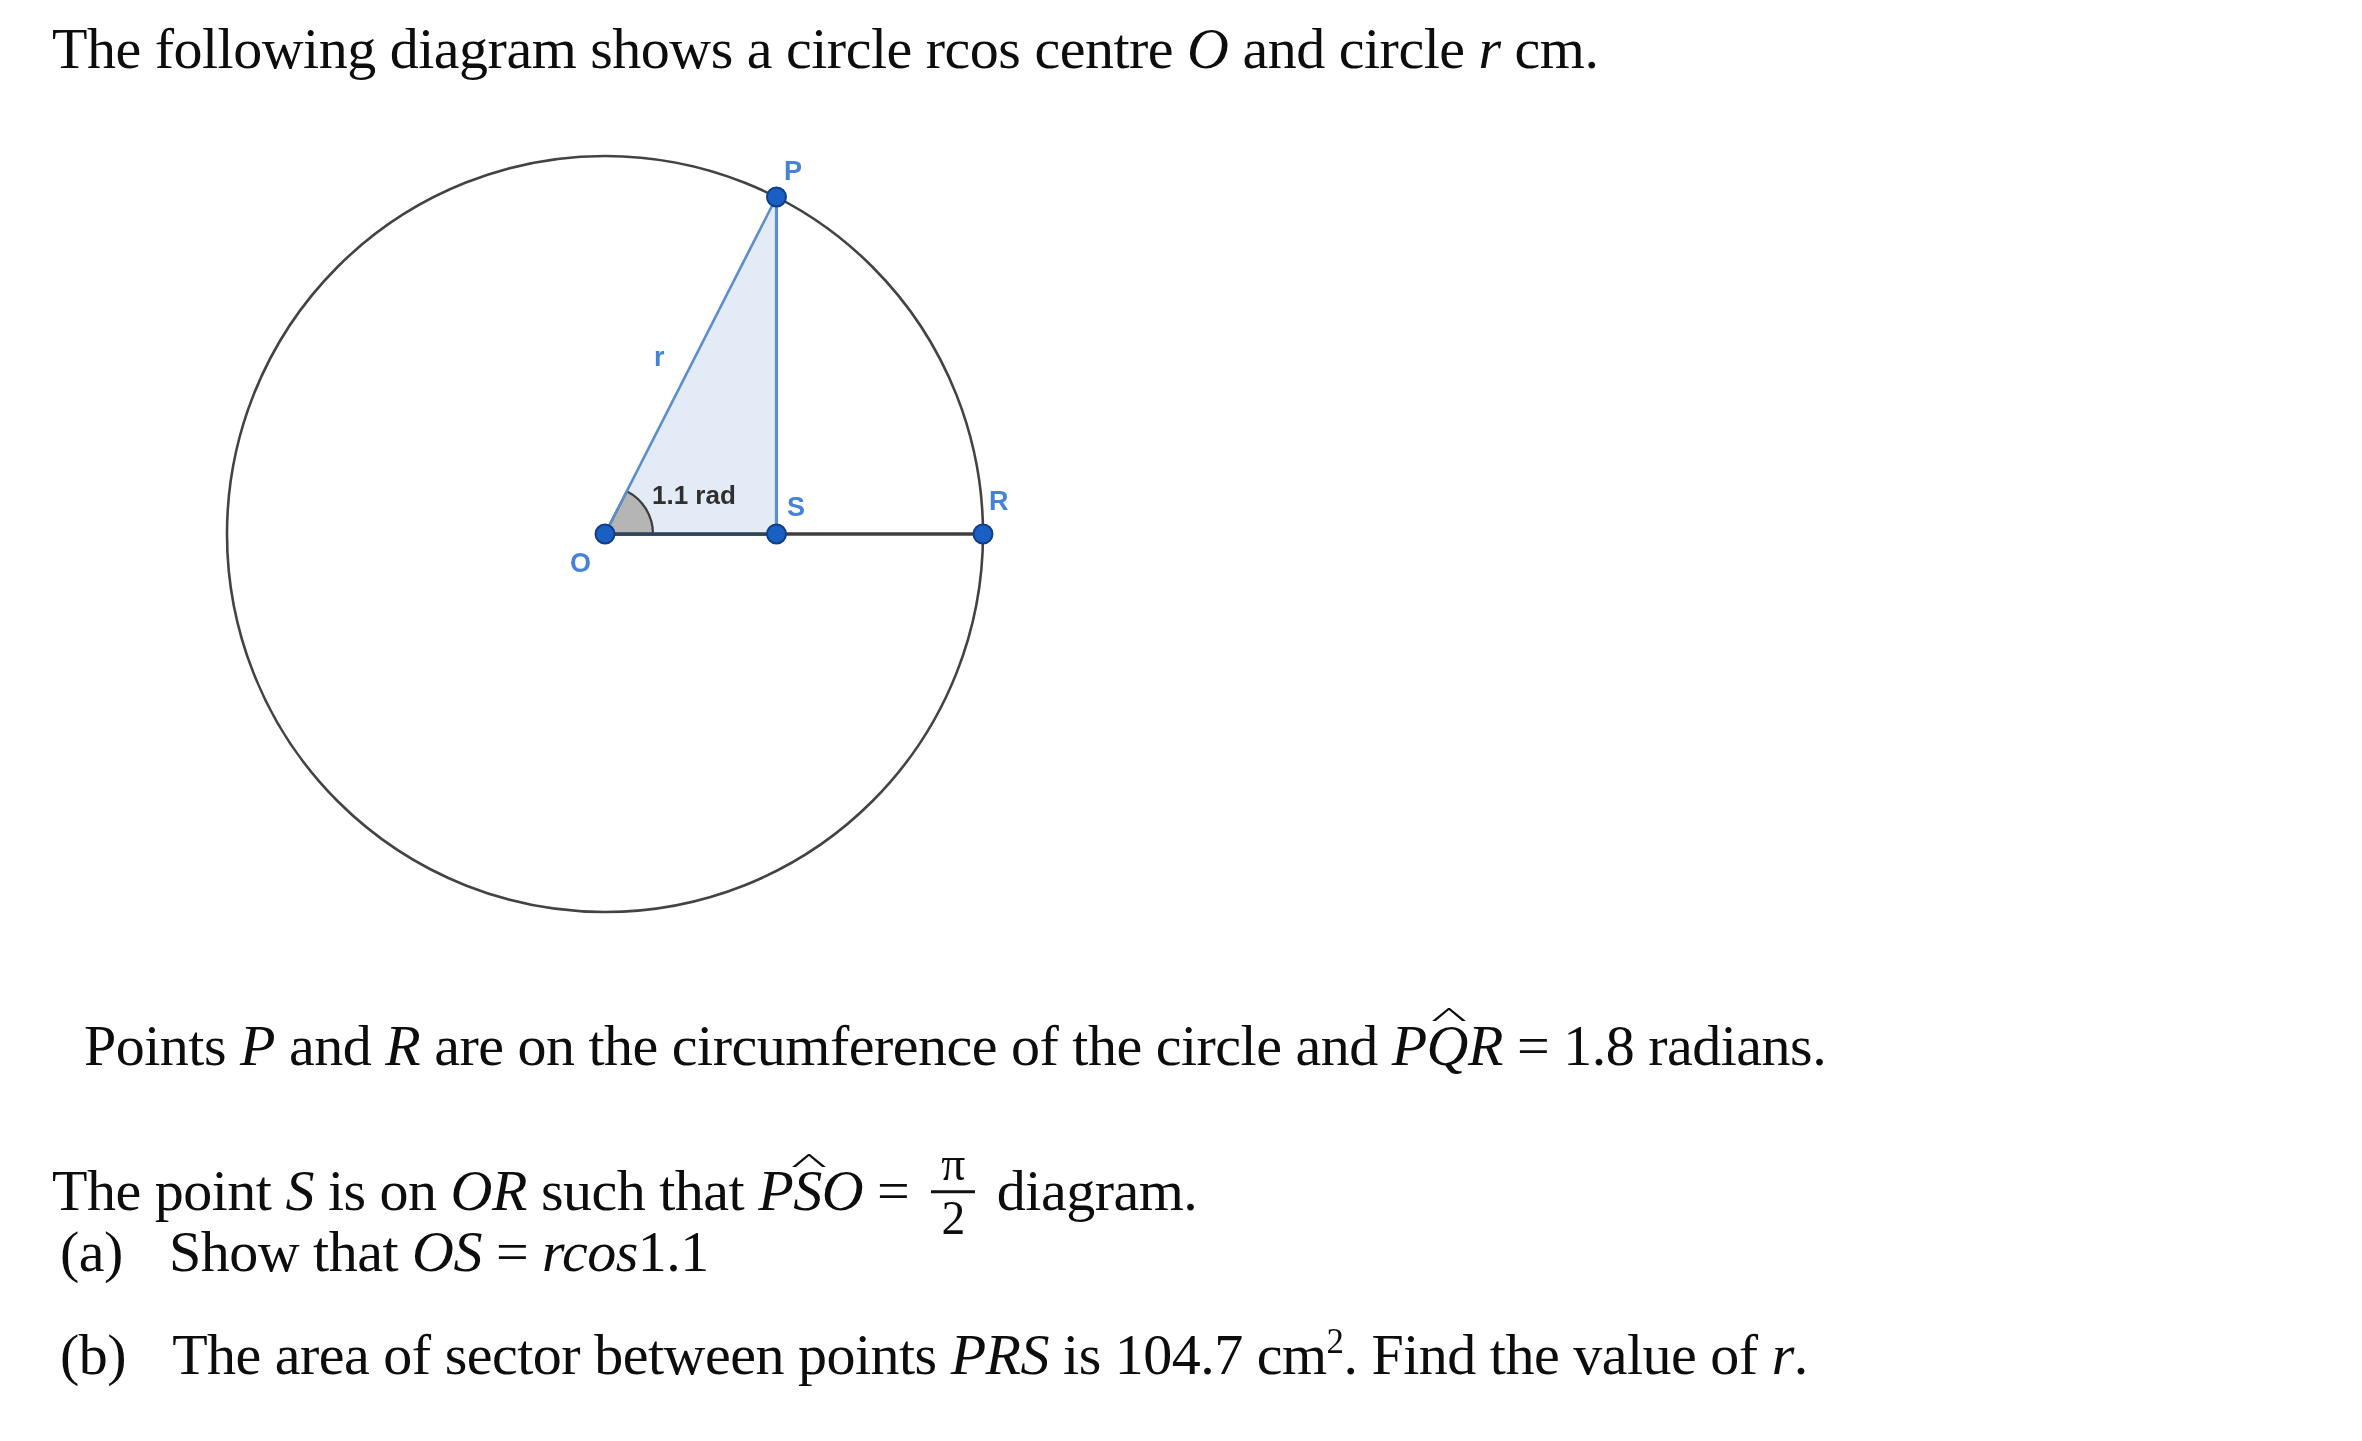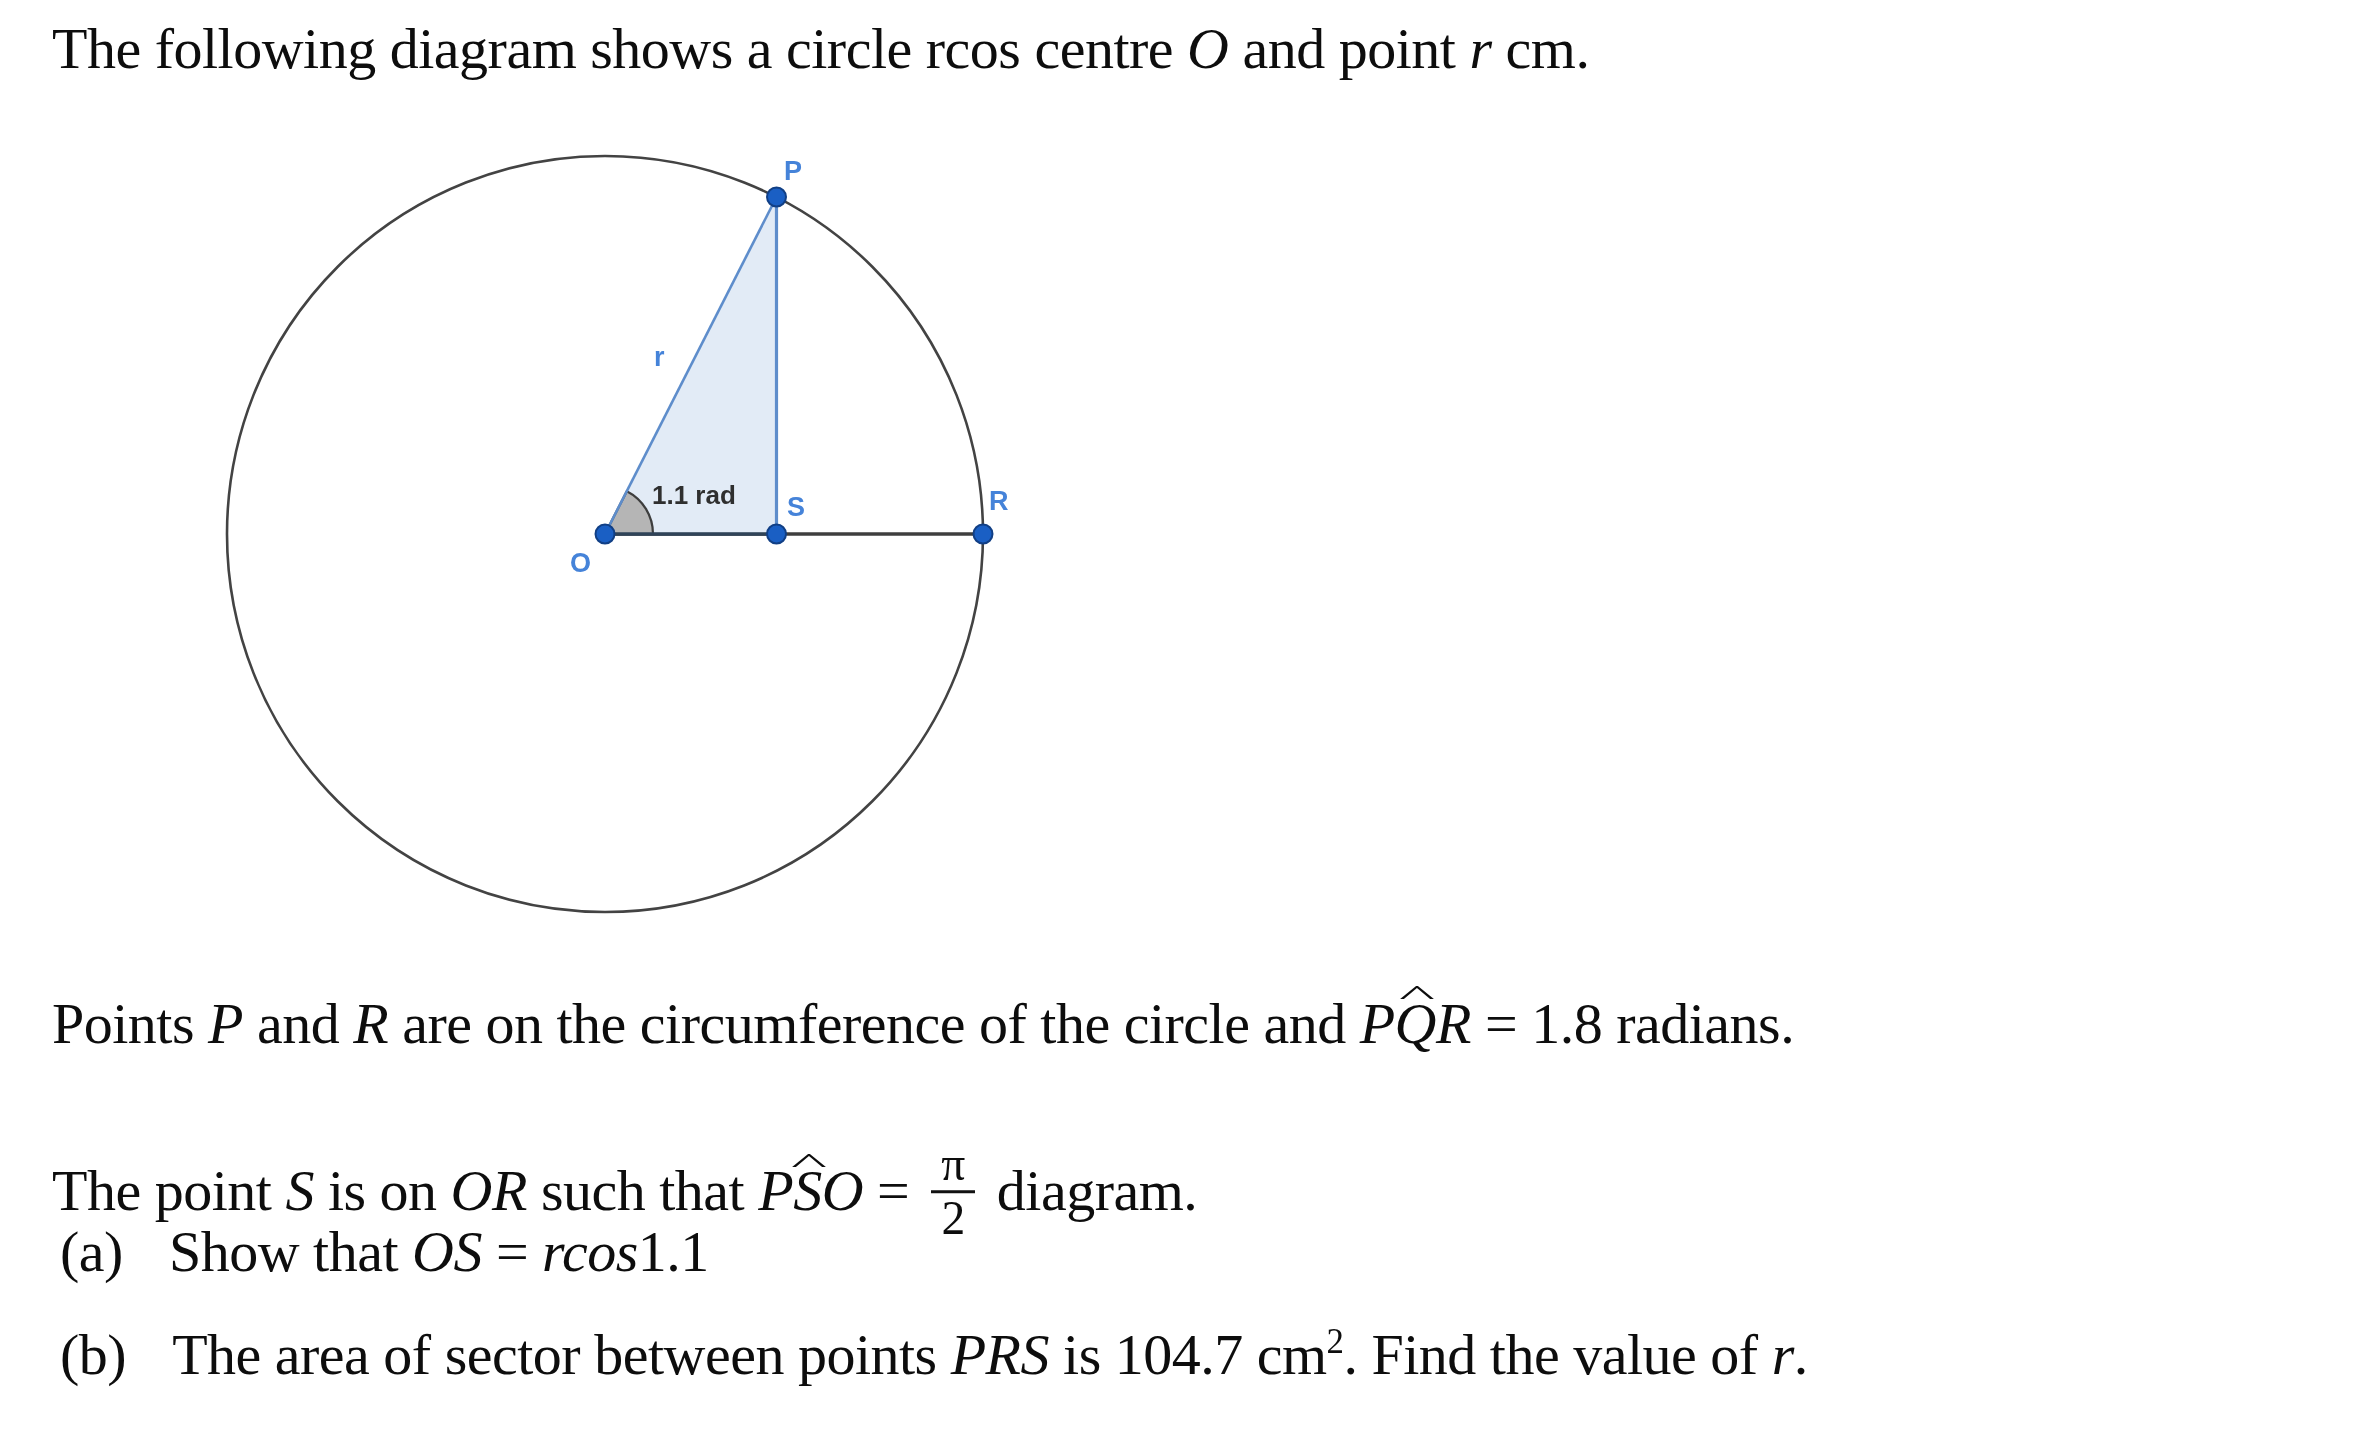--- a/index.html
+++ b/index.html
@@ -31,21 +31,21 @@
     vertical-align:middle;font-size:0.82em;line-height:1.08;
     margin:0 8px;transform:translateY(-0.1em);
   }
   .frac .den{border-top:3px solid #111;padding:0 10px;}
   .frac .num{padding:0 10px;}
   svg text{font-family:"Liberation Sans", sans-serif;font-weight:600;}
 </style>
 </head>
 <body>
 
-<div class="tline" style="top:20px;"><span>The following diagram shows a circle rcos centre </span><span class="it">O</span><span> and point </span><span class="it">r</span><span> cm.</span></div>
+<div class="tline" style="top:20px;"><span>The following diagram shows a circle rcos centre </span><span class="it">O</span><span> and circle </span><span class="it">r</span><span> cm.</span></div>
 
 <svg style="position:absolute;left:140px;top:90px;" width="900" height="840" viewBox="0 0 900 840">
 
   <circle cx="465" cy="444" r="378" fill="none" stroke-width="2.6" stroke="#434343"></circle>
 
   <line x1="465" y1="444" x2="843" y2="444" stroke-width="3.6" stroke="#3e3e3e"></line>
 
   <polygon points="465,444 636.5,107 636.5,444" fill-opacity="0.85" fill="#dde7f4"></polygon>
 
   <path d="M 465 444 L 486.8 401.2 A 48 48 0 0 1 513 444 Z" stroke-width="2.2" fill="#b5b5b5" stroke="#3d3d3d"></path>
@@ -62,21 +62,21 @@
   <circle cx="843" cy="444" r="9.5" stroke-width="2" fill="#1a5fc4" stroke="#113f85"></circle>
 
   <text x="644" y="90" font-size="27" fill="#4583d9">P</text>
   <text x="514" y="276" font-size="27" fill="#4583d9">r</text>
   <text x="512" y="414" font-size="26" fill="#2f2f2f">1.1 rad</text>
   <text x="647" y="426" font-size="27" fill="#4583d9">S</text>
   <text x="849" y="420" font-size="27" fill="#4583d9">R</text>
   <text x="430" y="482" font-size="27" fill="#4583d9">O</text>
 </svg>
 
-<div class="tline" style="top:995px;"><span>Points </span><span class="it">P</span><span> and </span><span class="it">R</span><span> are on the circumference of the circle and </span><span class="it">P</span><span class="hatwrap it"><span class="hatmark">^</span><span>Q</span></span><span class="it">R</span><span> = 1.8 radians.</span></div>
+<div class="tline" style="top:1017px;margin-left:32px;"><span>Points </span><span class="it">P</span><span> and </span><span class="it">R</span><span> are on the circumference of the circle and </span><span class="it">P</span><span class="hatwrap it"><span class="hatmark">^</span><span>Q</span></span><span class="it">R</span><span> = 1.8 radians.</span></div>
 
 <div class="tline" style="top:1115px;margin-top:29px;"><span>The point </span><span class="it">S</span><span> is on </span><span class="it">OR</span><span> such that </span><span class="it">P</span><span class="hatwrap it"><span class="hatmark">^</span><span>S</span></span><span class="it">O</span><span> = </span><span class="frac">
       <span class="num">π</span>
       <span class="den">2</span>
     </span><span> diagram.</span></div>
 
 <div class="tline item" style="top:1223px;text-align:center;">
   <span class="ilabel">(a)</span><span><span>Show that </span><span class="it">OS</span><span> = </span><span class="it">rcos</span><span>1.1</span></span>
 </div>
 

